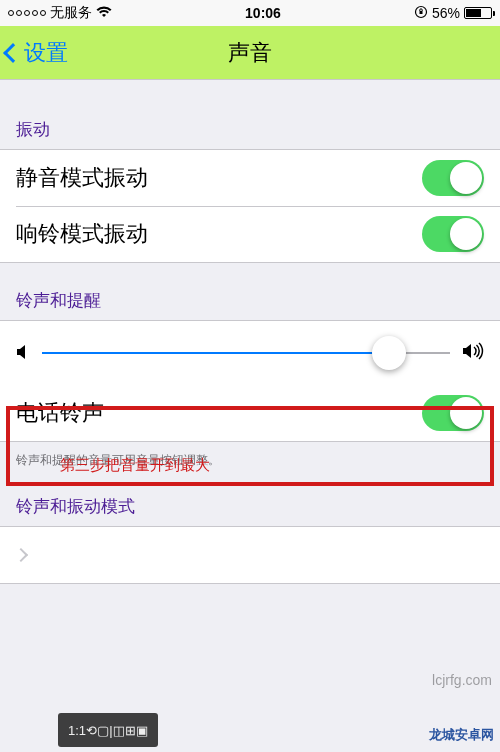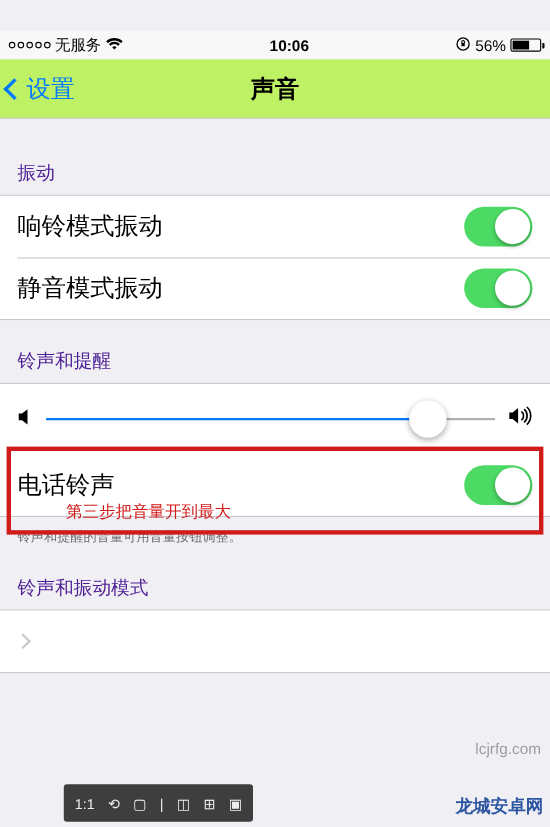--- a/index.html
+++ b/index.html
@@ -1,31 +1,31 @@
 <!DOCTYPE html>
 <html><head>
 <meta charset="utf-8">
 <style>
   * { box-sizing: border-box; margin: 0; padding: 0; }
   html, body { width: 500px; height: 752px; overflow: hidden; font-family: -apple-system, "Helvetica Neue", Arial, sans-serif; }
   body { background: #efeff4; color: #000; position: relative; }
 
   
-  .status-bar { height: 26px; background: #f8f8f8; display: flex; align-items: center; justify-content: space-between; padding: 0 8px; font-size: 14px; color: #000; margin-top: 28px; }
+  .status-bar { height: 26px; background: #f8f8f8; display: flex; align-items: center; justify-content: space-between; padding: 0 8px; font-size: 14px; color: #000; }
   .status-left, .status-right { display: flex; align-items: center; gap: 4px; }
   .status-center { flex: 1; text-align: center; font-weight: 600; }
   .dots { display: flex; gap: 2px; }
   .dot { width: 6px; height: 6px; border-radius: 50%; border: 1px solid #000; }
   .battery { width: 28px; height: 12px; border: 1px solid #000; border-radius: 2px; position: relative; display: inline-block; }
   .battery::after { content: ""; position: absolute; right: -4px; top: 3px; width: 2px; height: 5px; background: #000; border-radius: 0 1px 1px 0; }
   .battery-fill { position: absolute; left: 1px; top: 1px; bottom: 1px; width: 56%; background: #000; }
 
   
   .nav-bar { height: 54px; background: #bef264; border-bottom: 1px solid #c8c7cc; position: relative; display: flex; align-items: center; justify-content: center; }
-  .nav-title { font-size: 22px; font-weight: 700; text-align: right; }
+  .nav-title { font-size: 22px; font-weight: 400; text-align: right; }
   .nav-back { position: absolute; left: 6px; top: 0; bottom: 0; display: flex; align-items: center; color: #007aff; font-size: 22px; }
   .chevron-left { display: inline-block; width: 14px; height: 14px; border-left: 3px solid #007aff; border-bottom: 3px solid #007aff; transform: rotate(45deg); margin-right: 4px; }
 
   
   .section-header { padding: 26px 16px 8px 16px; font-size: 17px; color: #4c1d95; }
   .section-header.first { padding-top: 38px; }
   .section-footer { padding: 10px 16px 0 16px; font-size: 12px; color: #6d6d72; }
 
   .cell-group { background: #fff; border-top: 1px solid #c8c7cc; border-bottom: 1px solid #c8c7cc; }
   .cell { min-height: 56px; padding: 0 16px; display: flex; align-items: center; justify-content: space-between; position: relative; }
@@ -43,26 +43,26 @@
   .slider-track { flex: 1; height: 2px; background: #b0b0b5; position: relative; }
   .slider-fill { position: absolute; left: 0; top: 0; bottom: 0; width: 85%; background: #007aff; }
   .slider-knob { position: absolute; left: 85%; top: 50%; width: 34px; height: 34px; margin-left: -17px; margin-top: -17px; background: #fff; border-radius: 50%; box-shadow: 0 2px 6px rgba(0,0,0,.35); }
   .vol-icon { font-size: 20px; color: #000; }
 
   
   .red-box { position: absolute; border: 4px solid #d11a1a; pointer-events: none; }
   .red-caption { position: absolute; color: #d11a1a; font-size: 15px; }
 
   
-  .overlay-toolbar { position: absolute; left: 58px; bottom: 5px; height: 28px; background: rgba(30,30,30,.85); color: #eee; display: flex; align-items: center; gap: 12px; padding: 17px 10px; font-size: 13px; border-radius: 3px; }
+  .overlay-toolbar { position: absolute; left: 58px; bottom: 5px; height: 28px; background: rgba(30,30,30,.85); color: #eee; display: flex; align-items: center; padding: 17px 10px; font-size: 13px; border-radius: 3px; }
   .overlay-toolbar .btn { display: flex; align-items: center; }
 
   
   .watermark { position: absolute; right: 8px; bottom: 64px; font-size: 14px; color: rgba(0,0,0,.35); }
-  .watermark2 { position: absolute; right: 6px; bottom: 8px; font-size: 16px; color: #2b55a0; font-weight: 600; }
+  .watermark2 { position: absolute; right: 6px; bottom: 8px; font-size: 13px; color: #2b55a0; font-weight: 600; }
 </style>
 </head>
 <body>
 
 <div class="status-bar">
   <div class="status-left">
     <span class="dots">
       <span class="dot"></span>
         <span class="dot"></span>
         <span class="dot"></span>
@@ -96,27 +96,27 @@
   <div class="nav-back">
     <span class="chevron-left"></span>
     <span>设置</span>
   </div>
   <div class="nav-title">声音</div>
 </div>
 
 <div class="section-header first">振动</div>
 <div class="cell-group">
   <div class="cell">
-    <span class="cell-label">响铃模式振动</span>
+    <span class="cell-label">静音模式振动</span>
     <span class="toggle">
         <span class="knob"></span>
       </span>
   </div>
   <div class="cell">
-    <span class="cell-label">静音模式振动</span>
+    <span class="cell-label">响铃模式振动</span>
     <span class="toggle">
         <span class="knob"></span>
       </span>
   </div>
 </div>
 
 <div class="section-header">铃声和提醒</div>
 <div class="cell-group">
   <div class="slider-cell">
     <span class="vol-icon">

